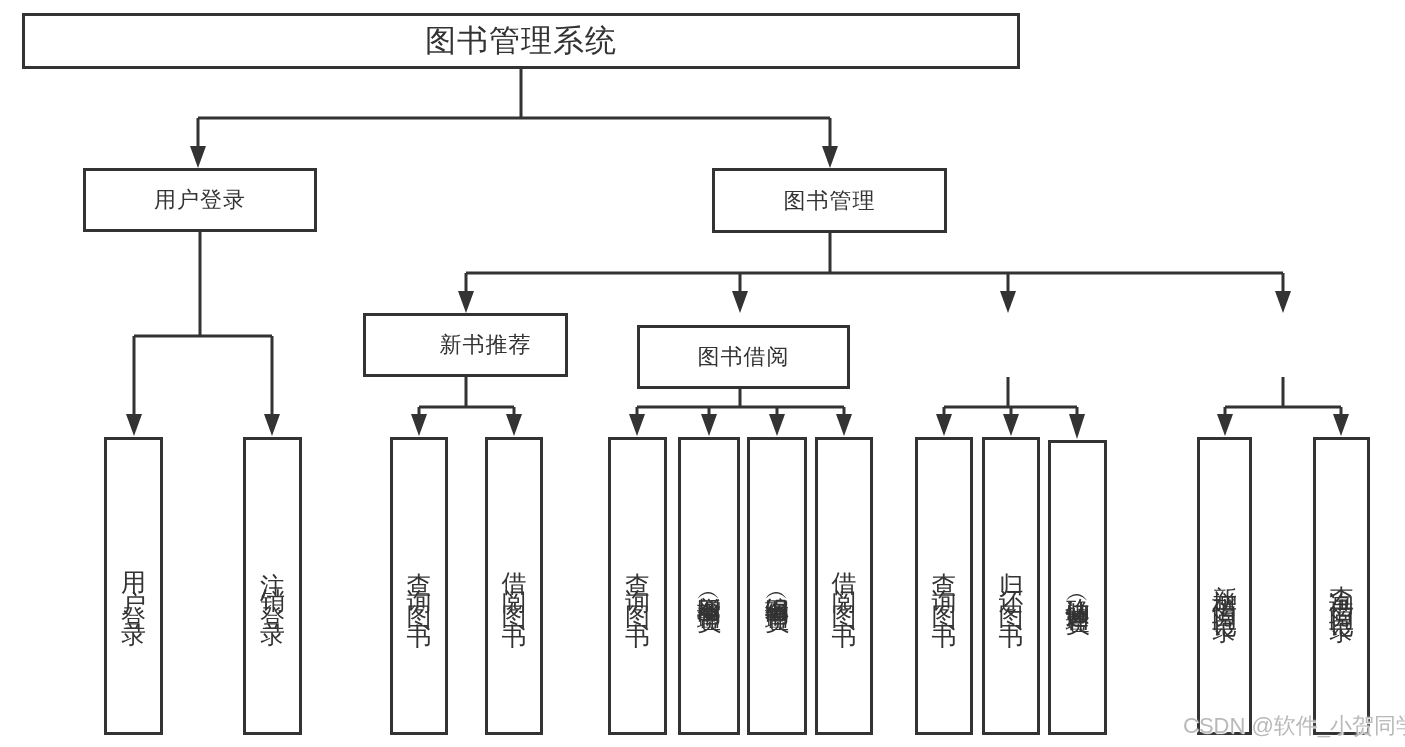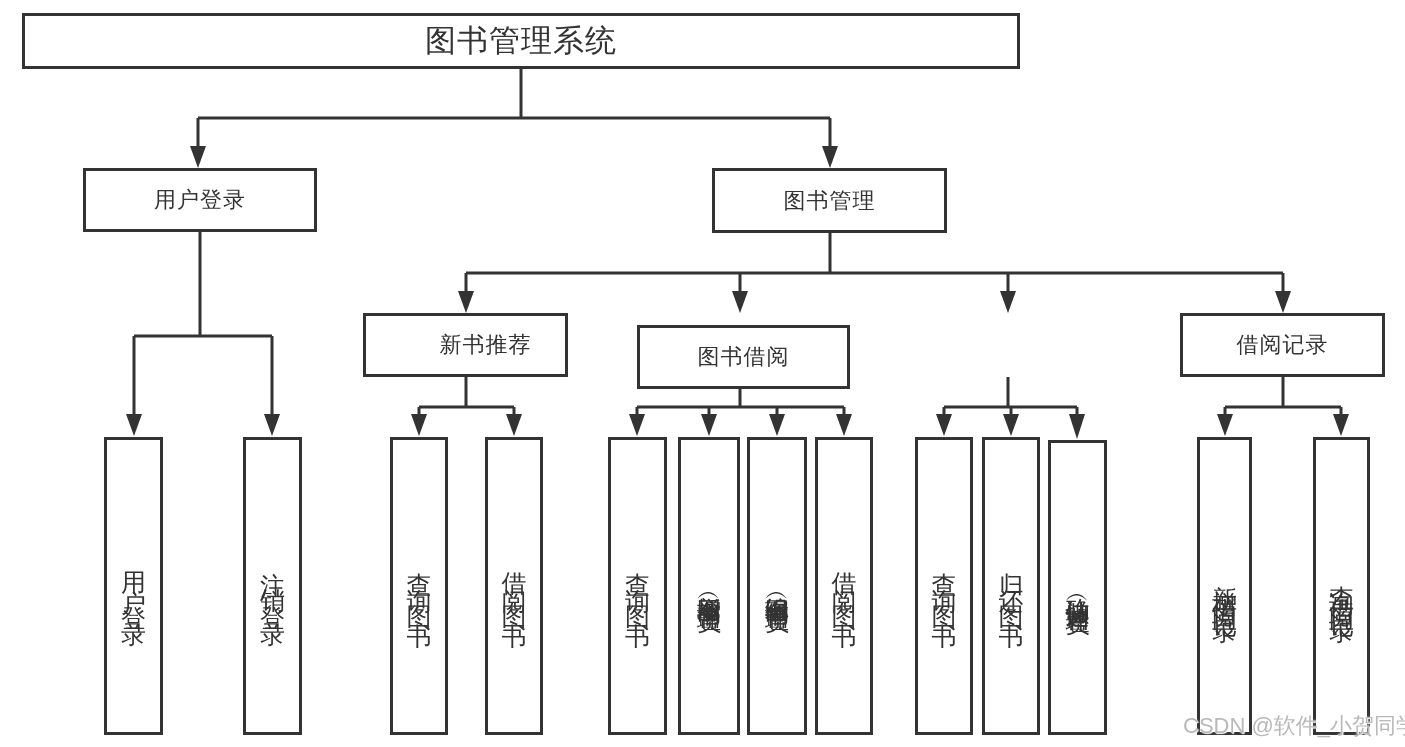--- a/index.html
+++ b/index.html
@@ -135,23 +135,20 @@
   <div class="box hbox" id="n-book-mgmt">
     <span>图书管理</span>
   </div>
 
   <div class="box hbox" id="n-new-book-rec">
     <span>新书推荐</span>
   </div>
   <div class="box hbox" id="n-book-borrow">
     <span>图书借阅</span>
   </div>
-  <div class="box hbox" id="n-borrow-record">
-    <span>借阅记录</span>
-  </div>
 
   <div class="box vbox leaf len4" id="n-ul-user-login">
     <span>用户登录</span>
   </div>
   <div class="box vbox leaf len4" id="n-ul-logout">
     <span>注销登录</span>
   </div>
 
   <div class="box vbox leaf len4" id="n-nb-query">
     <span>查询图书</span>

